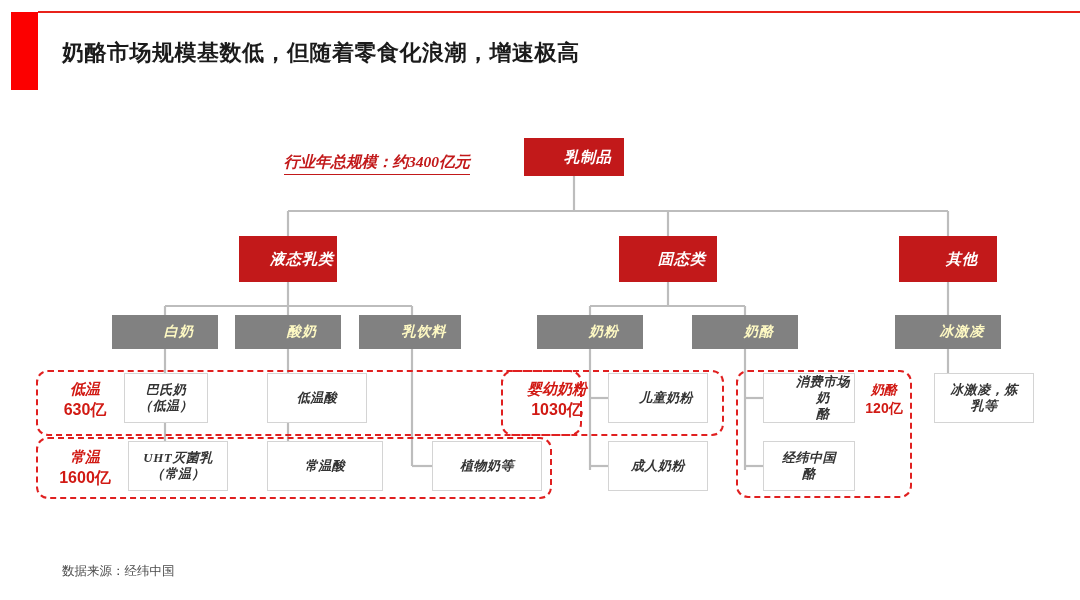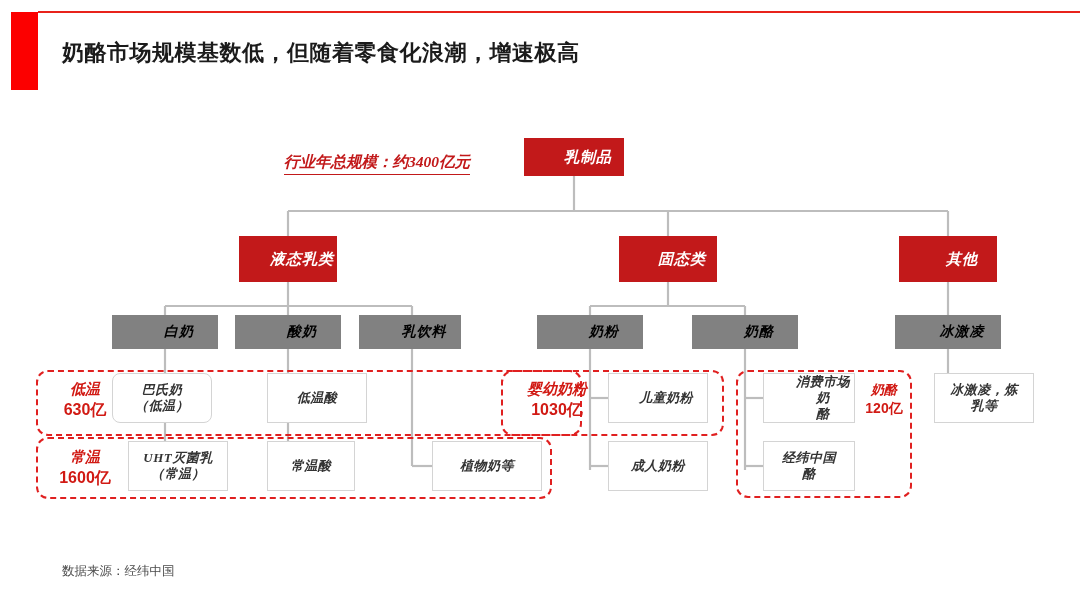--- a/index.html
+++ b/index.html
@@ -83,21 +83,21 @@
     background: #c2191a;
     color: #ffffff;
     font-family: "Liberation Serif", "DejaVu Serif", serif;
     font-style: italic;
     font-weight: 700;
     font-size: 15px;
     letter-spacing: 1px;
   }
   .node-l3 {
     background: #818181;
-    color: #000000;
+    color: #fef9c3;
     font-family: "Liberation Serif", "DejaVu Serif", serif;
     font-style: italic;
     font-weight: 700;
     font-size: 14px;
     letter-spacing: 1px;
   }
   .node-leaf {
     background: #ffffff;
     border: 1px solid #d4d4d4;
     color: #333333;
@@ -240,36 +240,36 @@
   <div class="node node-l3" style="left:537px; top:315px; width:106px; height:34px;">
     <span>奶粉</span>
   </div>
   <div class="node node-l3" style="left:692px; top:315px; width:106px; height:34px;">
     <span>奶酪</span>
   </div>
   <div class="node node-l3" style="left:895px; top:315px; width:106px; height:34px;">
     <span>冰激凌</span>
   </div>
 
-  <div class="node node-leaf" style="left:112px; top:373px; width:100px; height:50px;border-radius:8px;">
+  <div class="node node-leaf" style="left:124px; top:373px; width:84px; height:50px;">
     <span>
       <span>巴氏奶</span><br>
       <span>（低温）</span>
     </span>
   </div>
   <div class="node node-leaf" style="left:128px; top:441px; width:100px; height:50px;">
     <span>
       <span>UHT灭菌乳</span><br>
       <span>（常温）</span>
     </span>
   </div>
   <div class="node node-leaf" style="left:267px; top:373px; width:100px; height:50px;">
     <span>低温酸</span>
   </div>
-  <div class="node node-leaf" style="left:267px; top:441px; width:88px; height:50px;">
+  <div class="node node-leaf" style="left:267px; top:441px; width:116px; height:50px;">
     <span>常温酸</span>
   </div>
   <div class="node node-leaf" style="left:432px; top:441px; width:110px; height:50px;">
     <span>植物奶等</span>
   </div>
   <div class="node node-leaf" style="left:608px; top:373px; width:100px; height:50px;padding-left:20px;">
     <span>儿童奶粉</span>
   </div>
   <div class="node node-leaf" style="left:608px; top:441px; width:100px; height:50px;">
     <span>成人奶粉</span>

